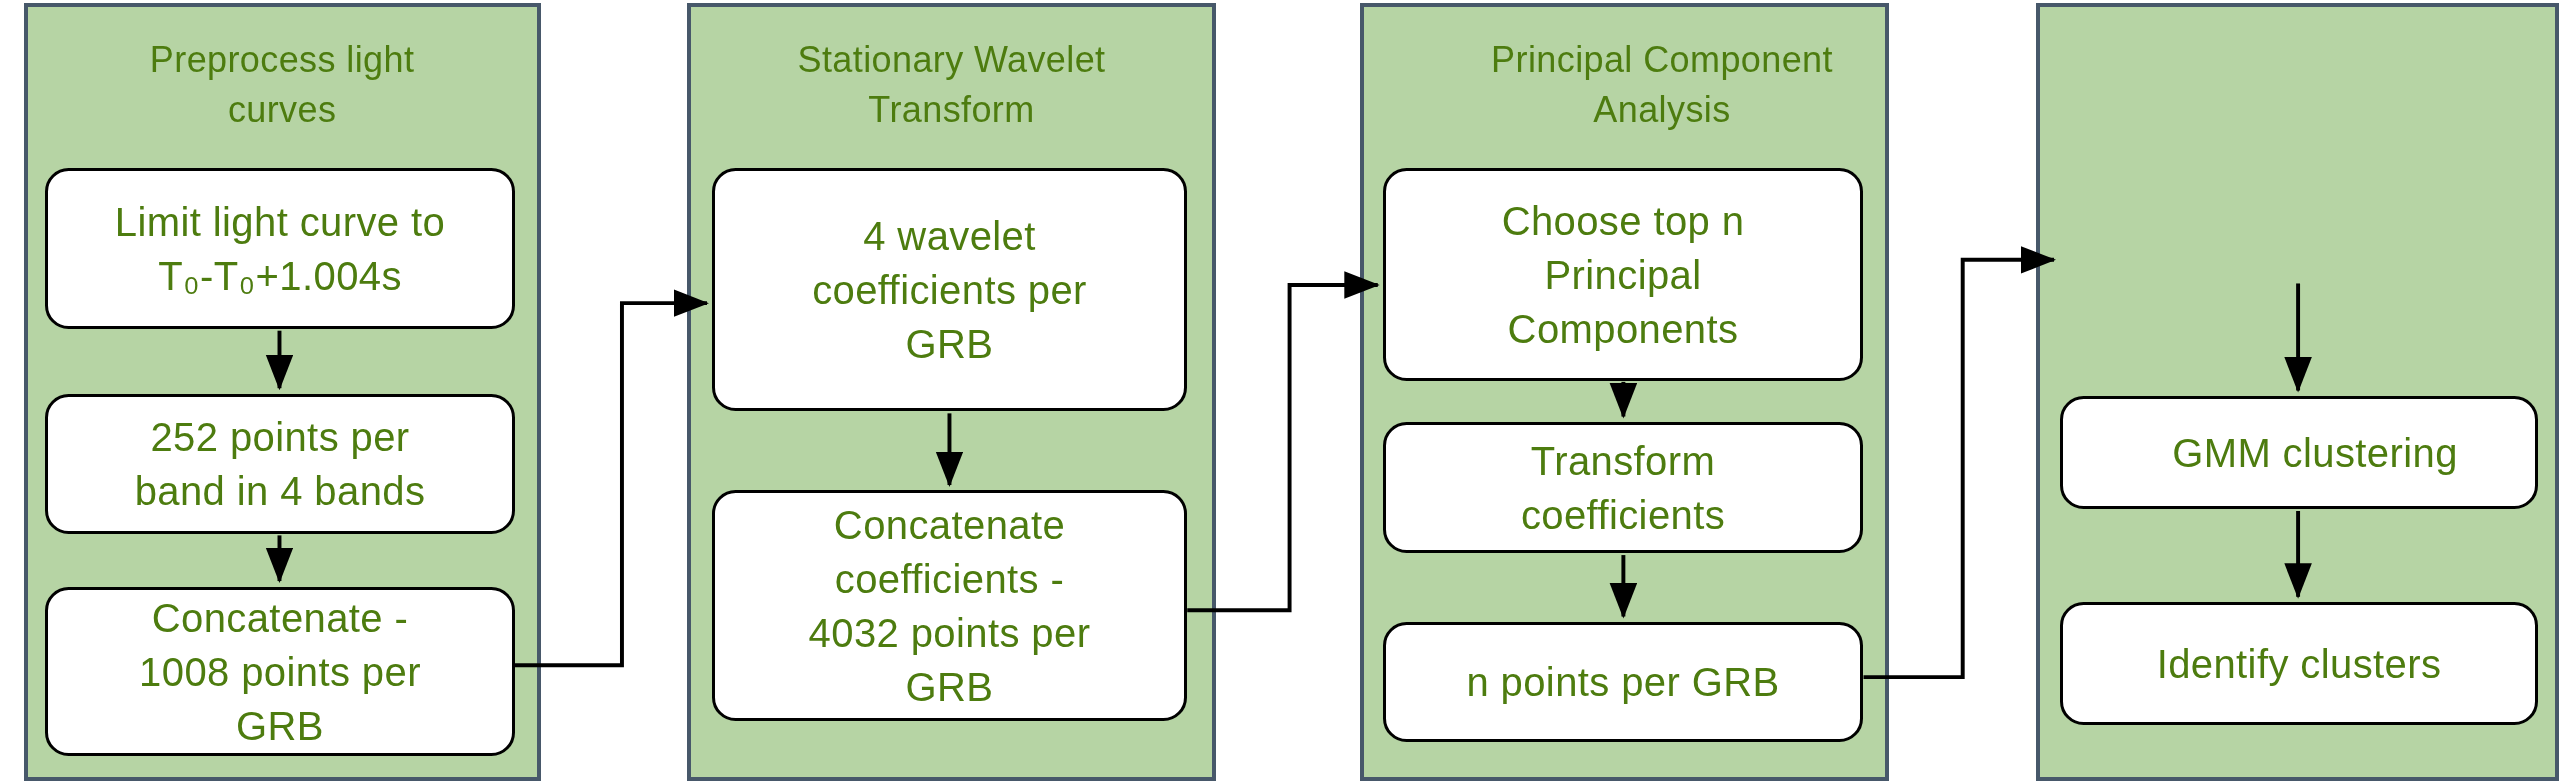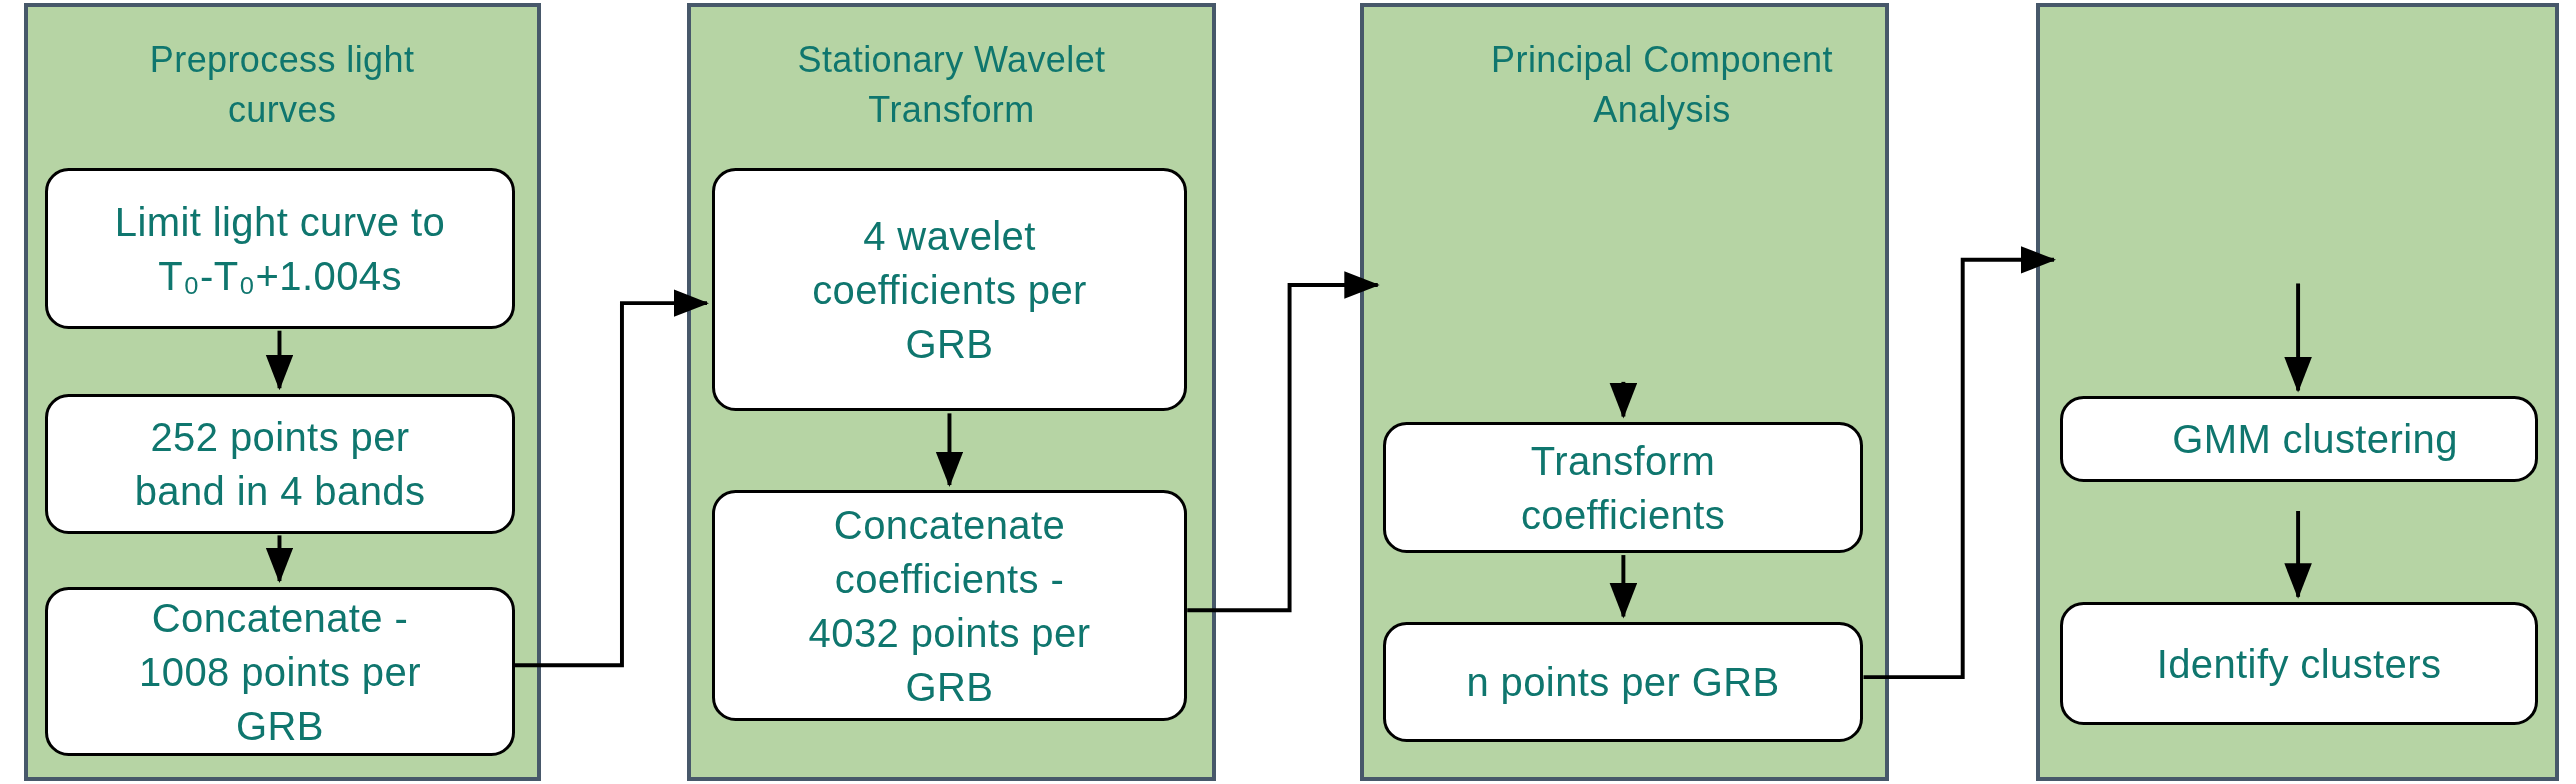--- a/index.html
+++ b/index.html
@@ -1,21 +1,21 @@
 <!DOCTYPE html>
 <html style="font-size:12.6px"><head>
 <meta charset="utf-8">
 <style>
   html,body{margin:0;padding:0;background:#ffffff;}
   .canvas{
     position:relative;
     width:2576px;height:785px;
     background:#ffffff;
     font-family:"Liberation Sans","DejaVu Sans",sans-serif;
-    color:#0f766e;
+    color:#4d7c0f;
     overflow:hidden;
   }
   .panel{
     position:absolute;
     top:3.1px;height:778px;
     background:#b6d4a4;
     border:4.7px solid #47586a;
     box-sizing:border-box;
   }
   .panel-title{
@@ -80,25 +80,28 @@
 GRB</div>
 
   <div class="step" style="left:712px;top:168px;width:475px;height:243px;">4 wavelet
 coefficients per
 GRB</div>
   <div class="step" style="left:712px;top:490px;width:475px;height:231px;">Concatenate
 coefficients -
 4032 points per
 GRB</div>
 
+  <div class="step" style="left:1383px;top:168px;width:480px;height:213px;">Choose top n
+Principal
+Components</div>
   <div class="step" style="left:1383px;top:422px;width:480px;height:131px;">Transform
 coefficients</div>
   <div class="step" style="left:1383px;top:622px;width:480px;height:120px;">n points per GRB</div>
 
-  <div class="step" style="left:2060px;top:396px;width:478px;height:86px;padding-left:32px;">GMM clustering</div>
+  <div class="step" style="left:2060px;top:396px;width:478px;height:113px;padding-left:32px;">GMM clustering</div>
   <div class="step" style="left:2060px;top:602px;width:478px;height:123px;">Identify clusters</div>
 
   <svg class="overlay" viewBox="0 0 3272 997">
     <defs>
       <marker id="ah" markerWidth="12" markerHeight="9" refX="8.5" refY="3.5" orient="auto" markerUnits="strokeWidth">
         <polygon class="ah" points="0 0, 9 3.5, 0 7"></polygon>
       </marker>
     </defs>
 
     <line x1="355" y1="420" x2="355" y2="493" marker-end="url(#ah)"></line>

